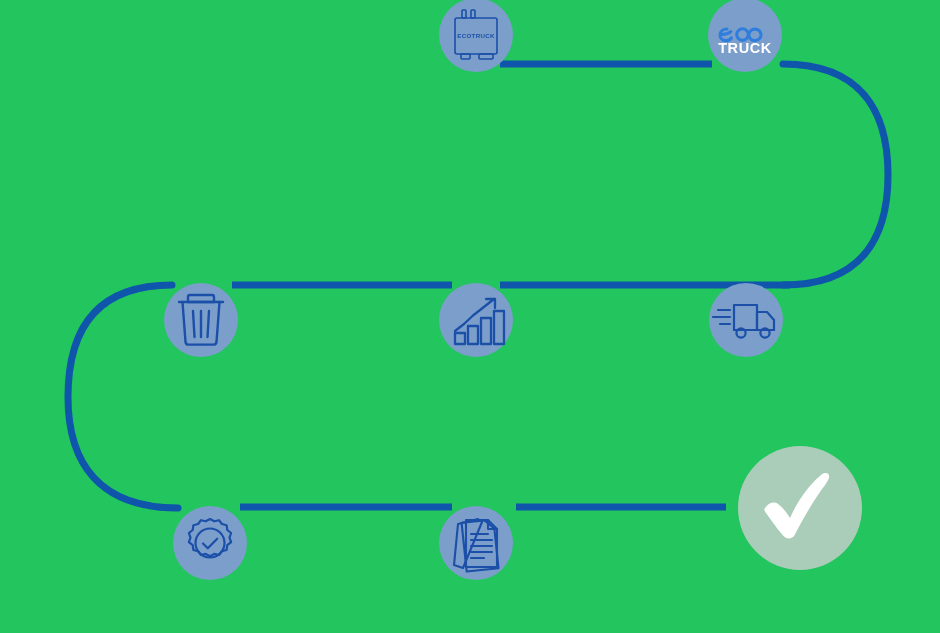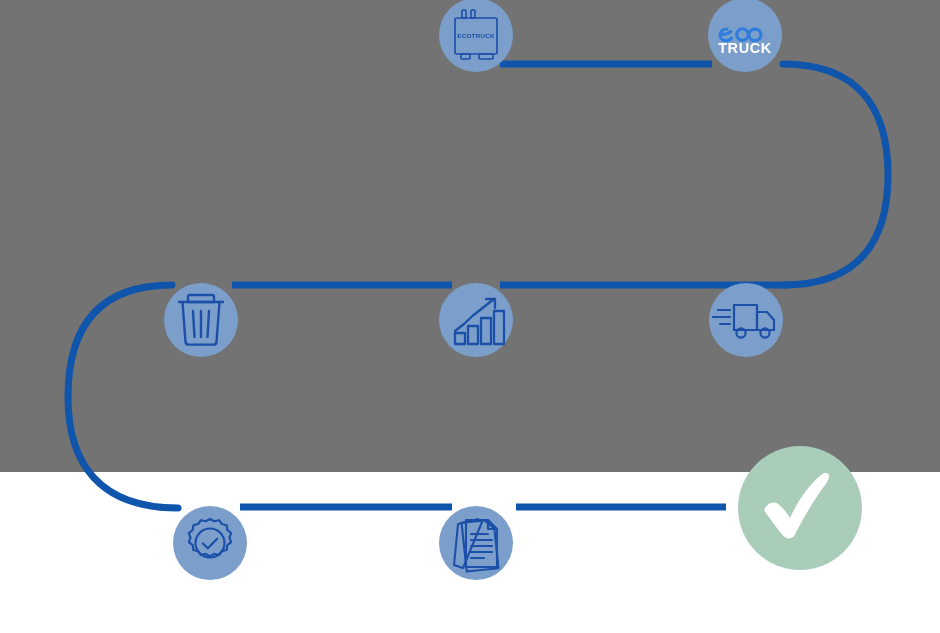--- a/index.html
+++ b/index.html
@@ -4,22 +4,22 @@
 <style>
   * { margin:0; padding:0; box-sizing:border-box; }
   html, body {
     width:940px; height:633px;
     background:#ffffff;
     font-family:"Liberation Sans", sans-serif;
     overflow:hidden;
   }
   #stage {
     position:relative;
-    width:940px; height:472px;
-    background:#737373;
+    width:940px; height:633px;
+    background:#22c55e;
     padding-left:20px;
   }
   #flow-svg {
     position:absolute;
     left:0; top:0;
     width:940px; height:633px;
   }
 </style>
 </head>
 <body>

